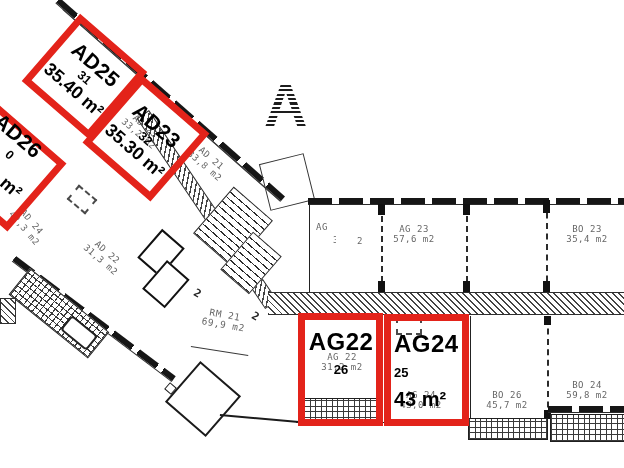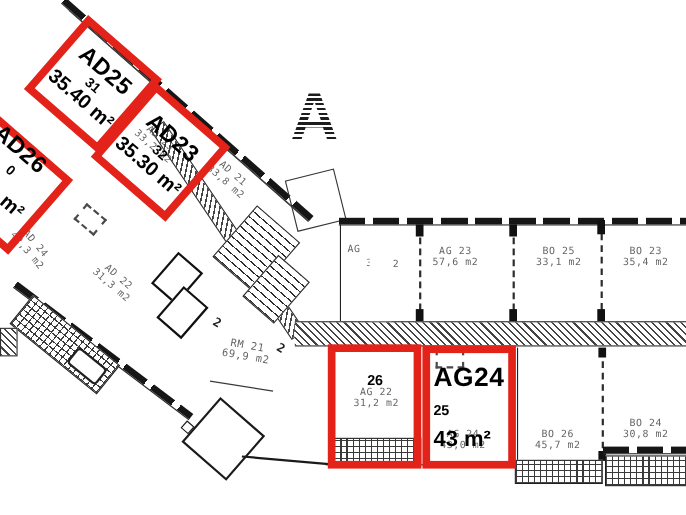--- a/index.html
+++ b/index.html
@@ -136,35 +136,31 @@
   </div>
 
   <div class="abs faded" style="left:316px;top:222px;">AG</div>
   <div class="abs faded" style="left:311px;top:235px;padding-left:22px;">33,</div>
   <div class="abs faded" style="left:357px;top:236px;">2</div>
 
   <div class="abs faded" style="left:384px;top:224px;width:60px;">
     <div>AG 23</div>
       <div>57,6 m2</div>
   </div>
-  <div class="abs faded" style="left:478px;top:224px;width:60px;">
-    <div>BO 25</div>
-      <div>33,1 m2</div>
-  </div>
   <div class="abs faded" style="left:556px;top:224px;width:62px;">
     <div>BO 23</div>
       <div>35,4 m2</div>
   </div>
   <div class="abs faded" style="left:476px;top:390px;width:62px;">
     <div>BO 26</div>
       <div>45,7 m2</div>
   </div>
   <div class="abs faded" style="left:556px;top:380px;width:62px;">
     <div>BO 24</div>
-      <div>30,8 m2</div>
+      <div>59,8 m2</div>
   </div>
   <div class="abs faded" style="left:312px;top:352px;width:60px;">
     <div>AG 22</div>
       <div>31,2 m2</div>
   </div>
   <div class="abs faded" style="left:392px;top:390px;width:58px;">
     <div>AG 24</div>
       <div>43,0 m2</div>
   </div>
 
@@ -188,20 +184,21 @@
     <div class="code-lg">AD23</div>
     <div class="num-sm">32</div>
     <div class="area-lg">35.30 m²</div>
   </div>
 
   <div class="abs code-lg" style="left:-16px;top:126px;width:68px;text-align:center;transform:rotate(41deg);z-index:6;">AD26</div>
   <div class="abs num-sm" style="left:6px;top:148px;transform:rotate(41deg);z-index:6;">0</div>
   <div class="abs area-lg" style="left:-2px;top:183px;width:36px;transform:rotate(41deg);z-index:6;">m²</div>
 
   <div class="abs stack" style="left:300px;top:330px;width:82px;">
+    <div class="code-xl">AG22</div>
     <div class="num-md" style="margin-top:8px;">26</div>
   </div>
   <div class="abs stack" style="left:390px;top:332px;width:76px;align-items:flex-start;padding-left:4px;">
     <div class="code-xl">AG24</div>
     <div class="num-md" style="margin-top:9px;">25</div>
     <div class="area-xl" style="margin-top:9px;">43 m²</div>
   </div>
 
 </div>
 

